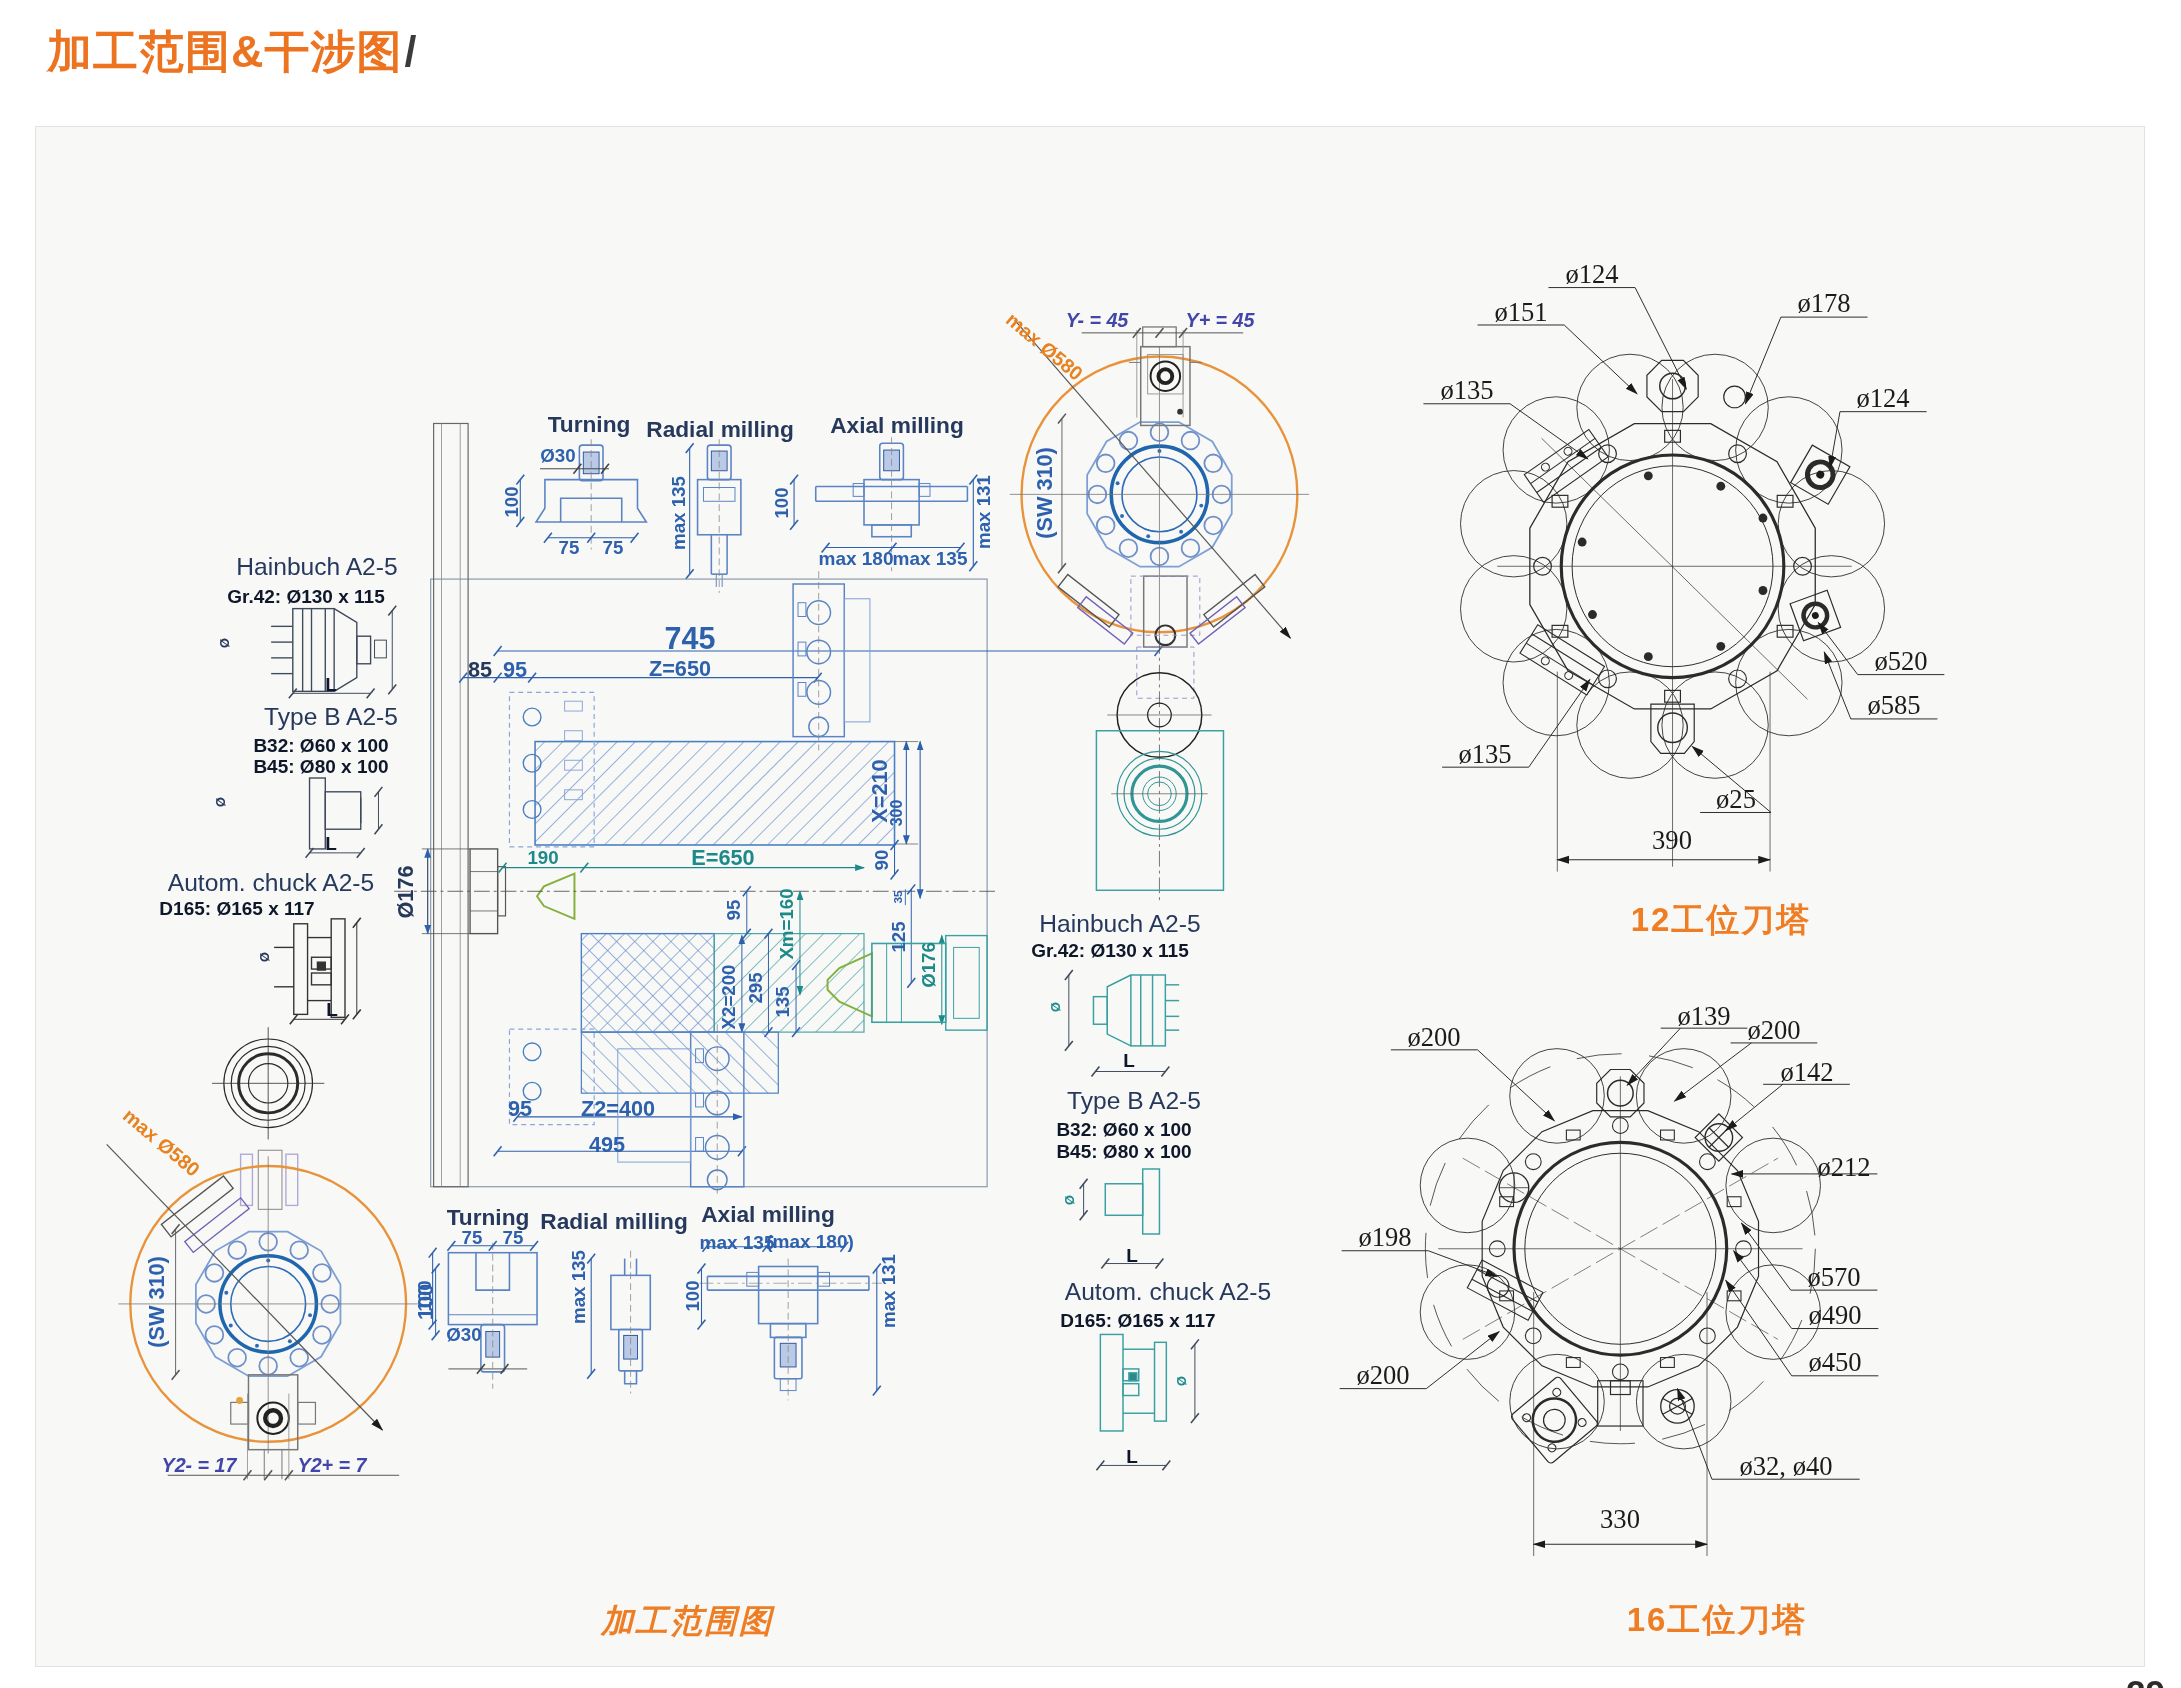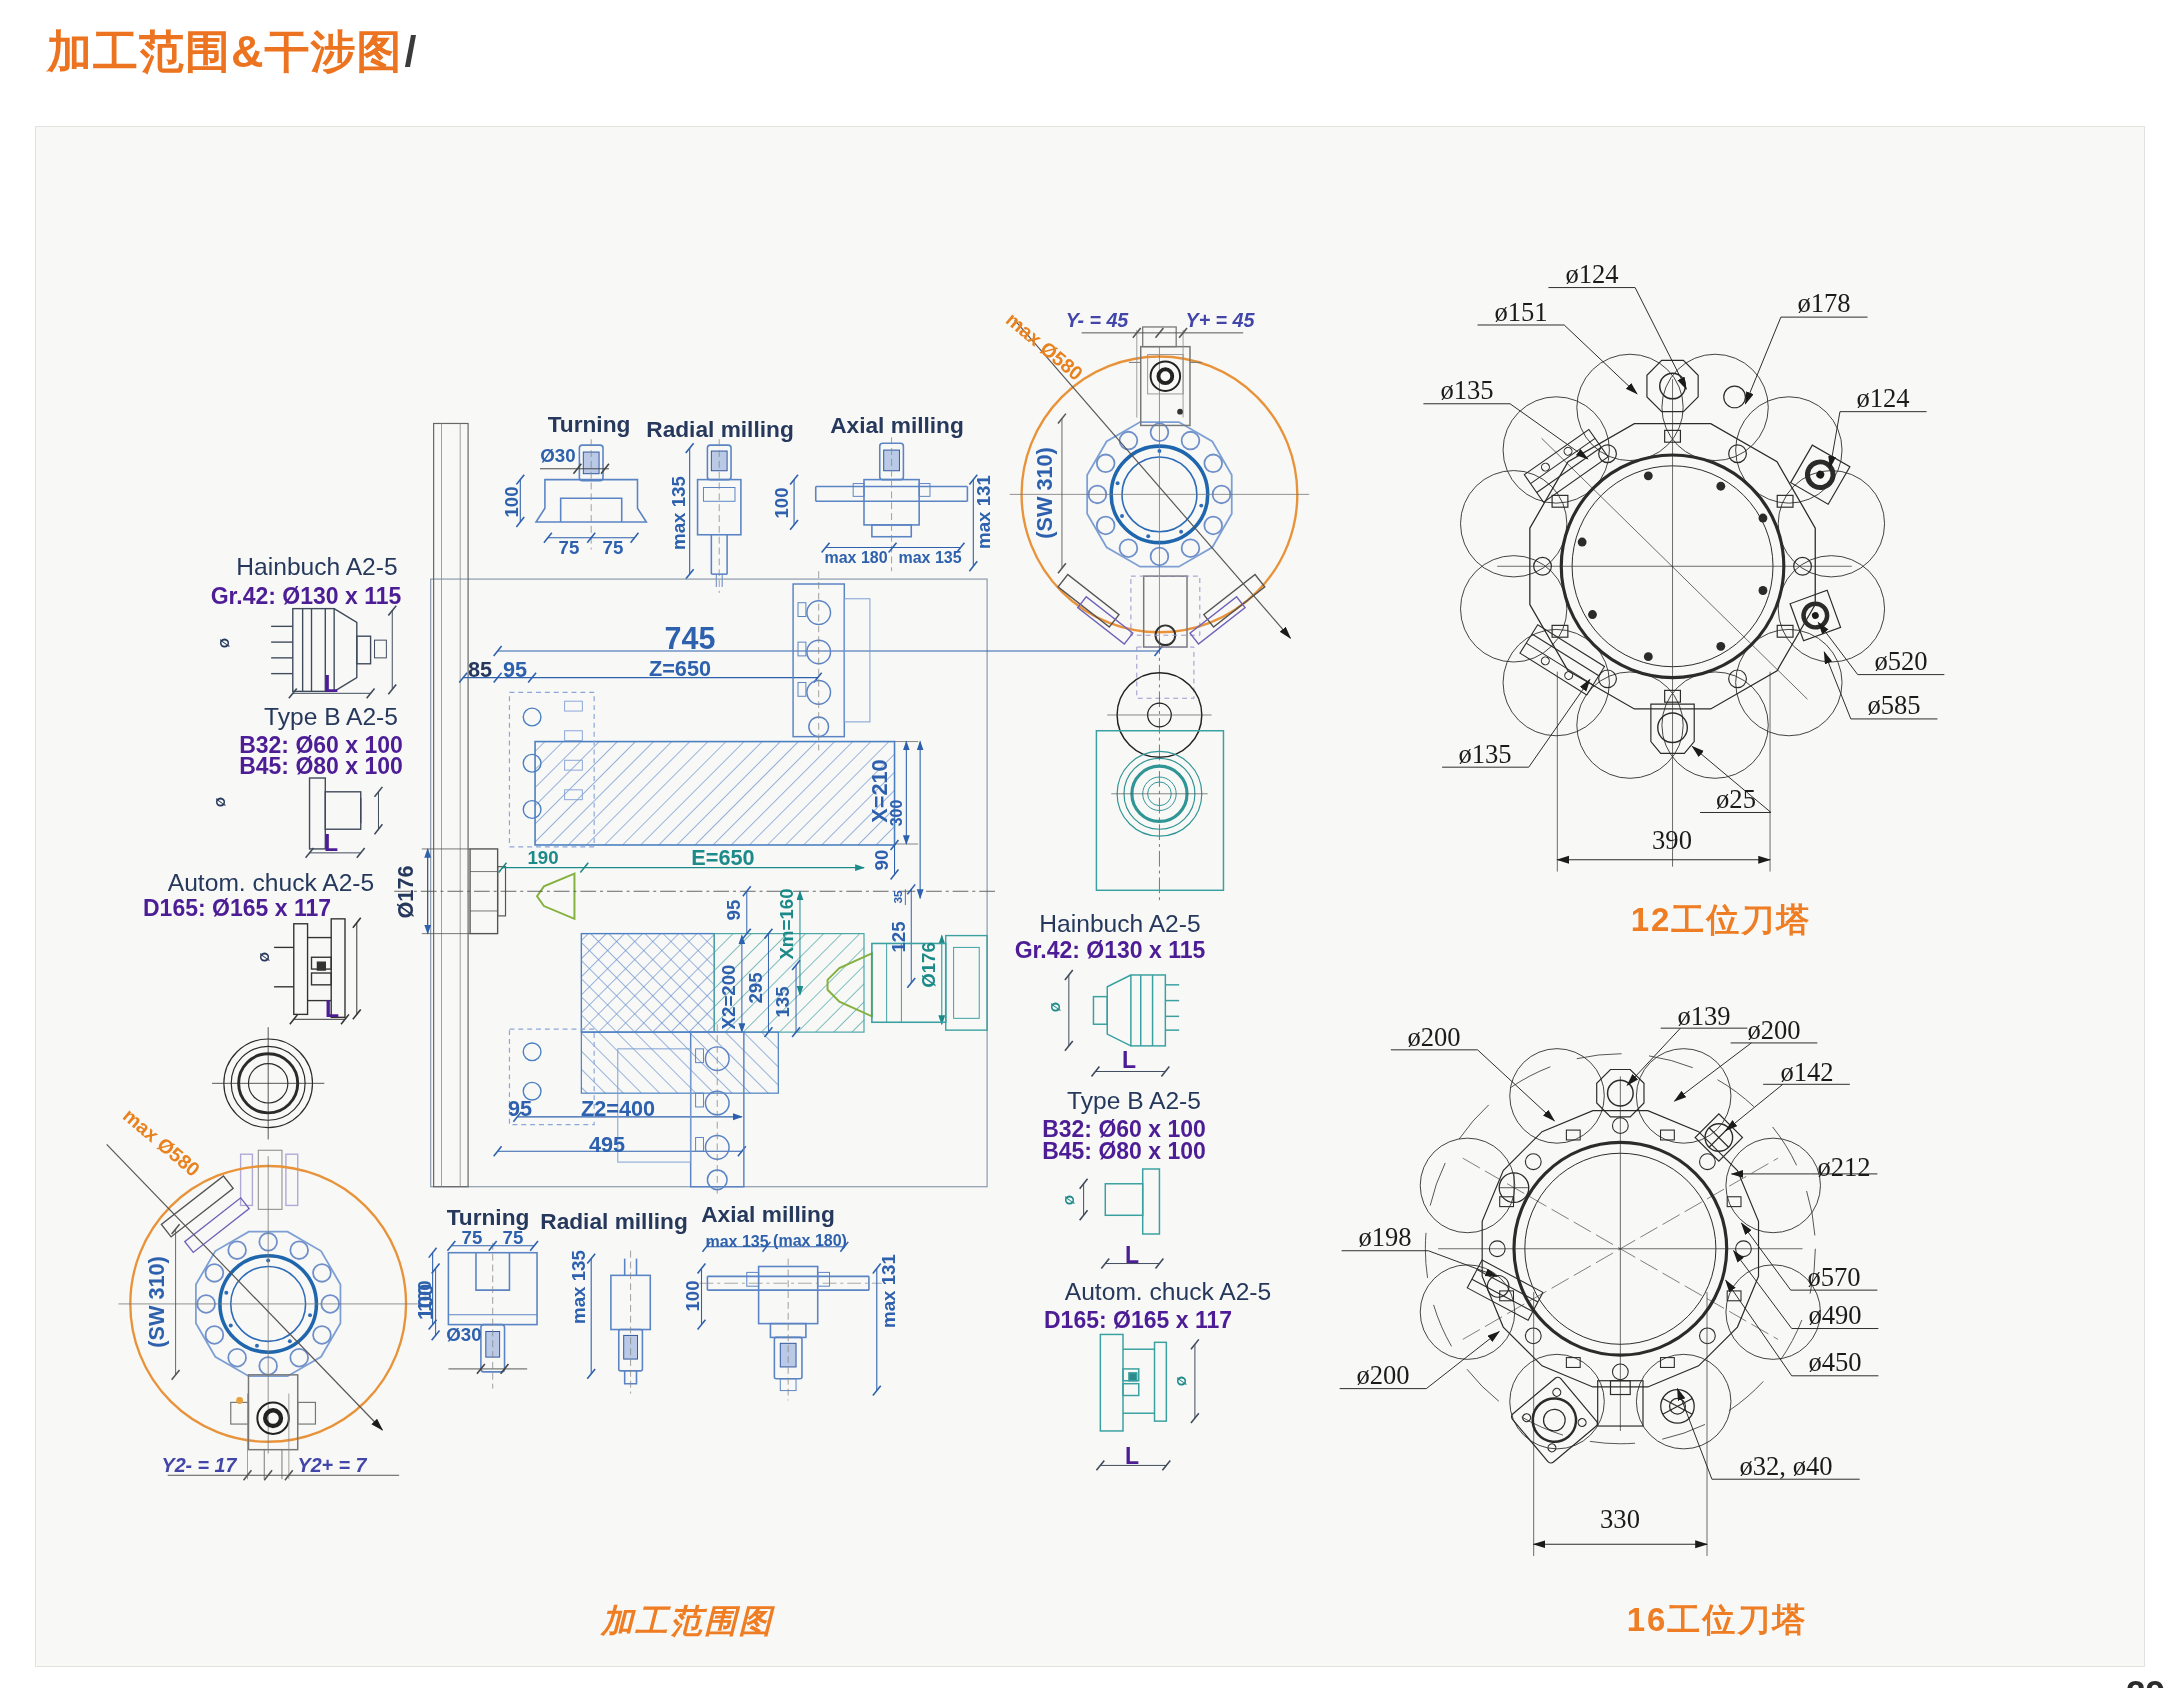--- a/index.html
+++ b/index.html
@@ -8,24 +8,24 @@
   .panel{position:absolute;left:35px;top:126px;width:2110px;height:1541px;
          background:#f8f8f7;border:1px solid #e2e2df;box-sizing:border-box;}
   .titlebar{position:absolute;left:47px;top:21.7px;display:flex;align-items:center;white-space:nowrap;}
   .title-cn{font-size:45px;font-weight:700;color:#ec7420;letter-spacing:1px;}
   .title-sep{font-size:43px;font-weight:700;color:#3b3b3b;margin-left:2px;}
   .title-en{font-size:32.5px;font-weight:500;color:#3b3b3b;}
   svg.draw{position:absolute;left:0;top:0;}
   .lab{position:absolute;transform:translate(-50%,-50%);white-space:nowrap;line-height:1;}
   .nm{color:#26395c;font-weight:700;font-size:22.7px;}
   .nmlg{color:#26395c;font-weight:400;font-size:24.6px;}
-  .sp{color:#4c1d95;font-weight:700;font-size:23px;}
+  .sp{color:#0f172a;font-weight:700;font-size:19px;}
   .spxs{color:#26395c;font-weight:700;font-size:12.8px;}
   .dim{color:#2e61ad;font-weight:700;font-size:18.7px;}
-  .dimsm{color:#2e61ad;font-weight:700;font-size:16px;}
+  .dimsm{color:#2e61ad;font-weight:700;font-size:19px;}
   .dimdk{color:#26395c;font-weight:700;font-size:18.7px;}
   .dimtl{color:#1d8a8a;font-weight:700;font-size:18.7px;}
   .dimin{color:#4146a8;font-weight:700;font-size:19.7px;font-style:italic;}
   .teal{color:#1d8a8a;}
   .lg{font-size:21.7px;}
   .xl{font-size:30.5px;}
   .sm{font-size:15.8px;}
   .xs{font-size:11.8px;}
   .cad{font-family:"Liberation Serif",serif;color:#1b1b1b;font-weight:400;font-size:26.6px;}
   .org{color:#e8821f;font-weight:700;font-size:19.7px;}

